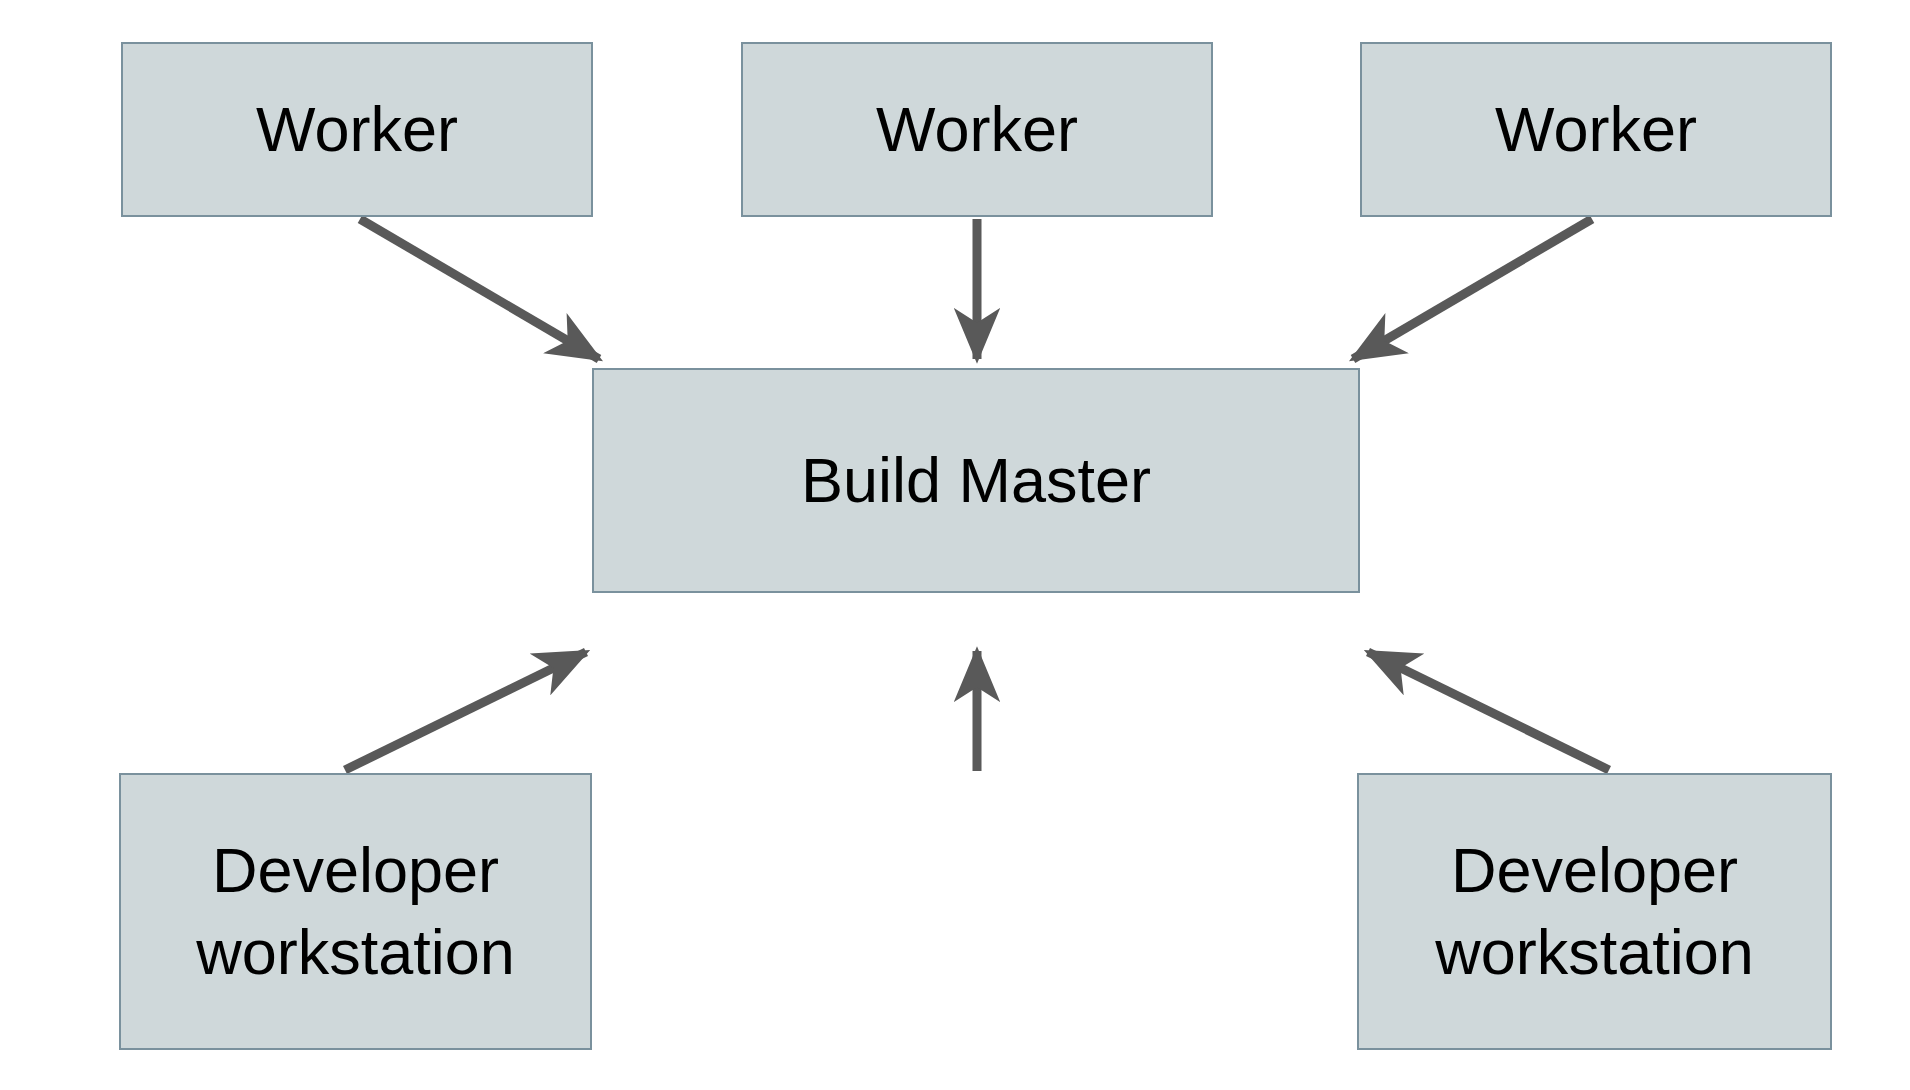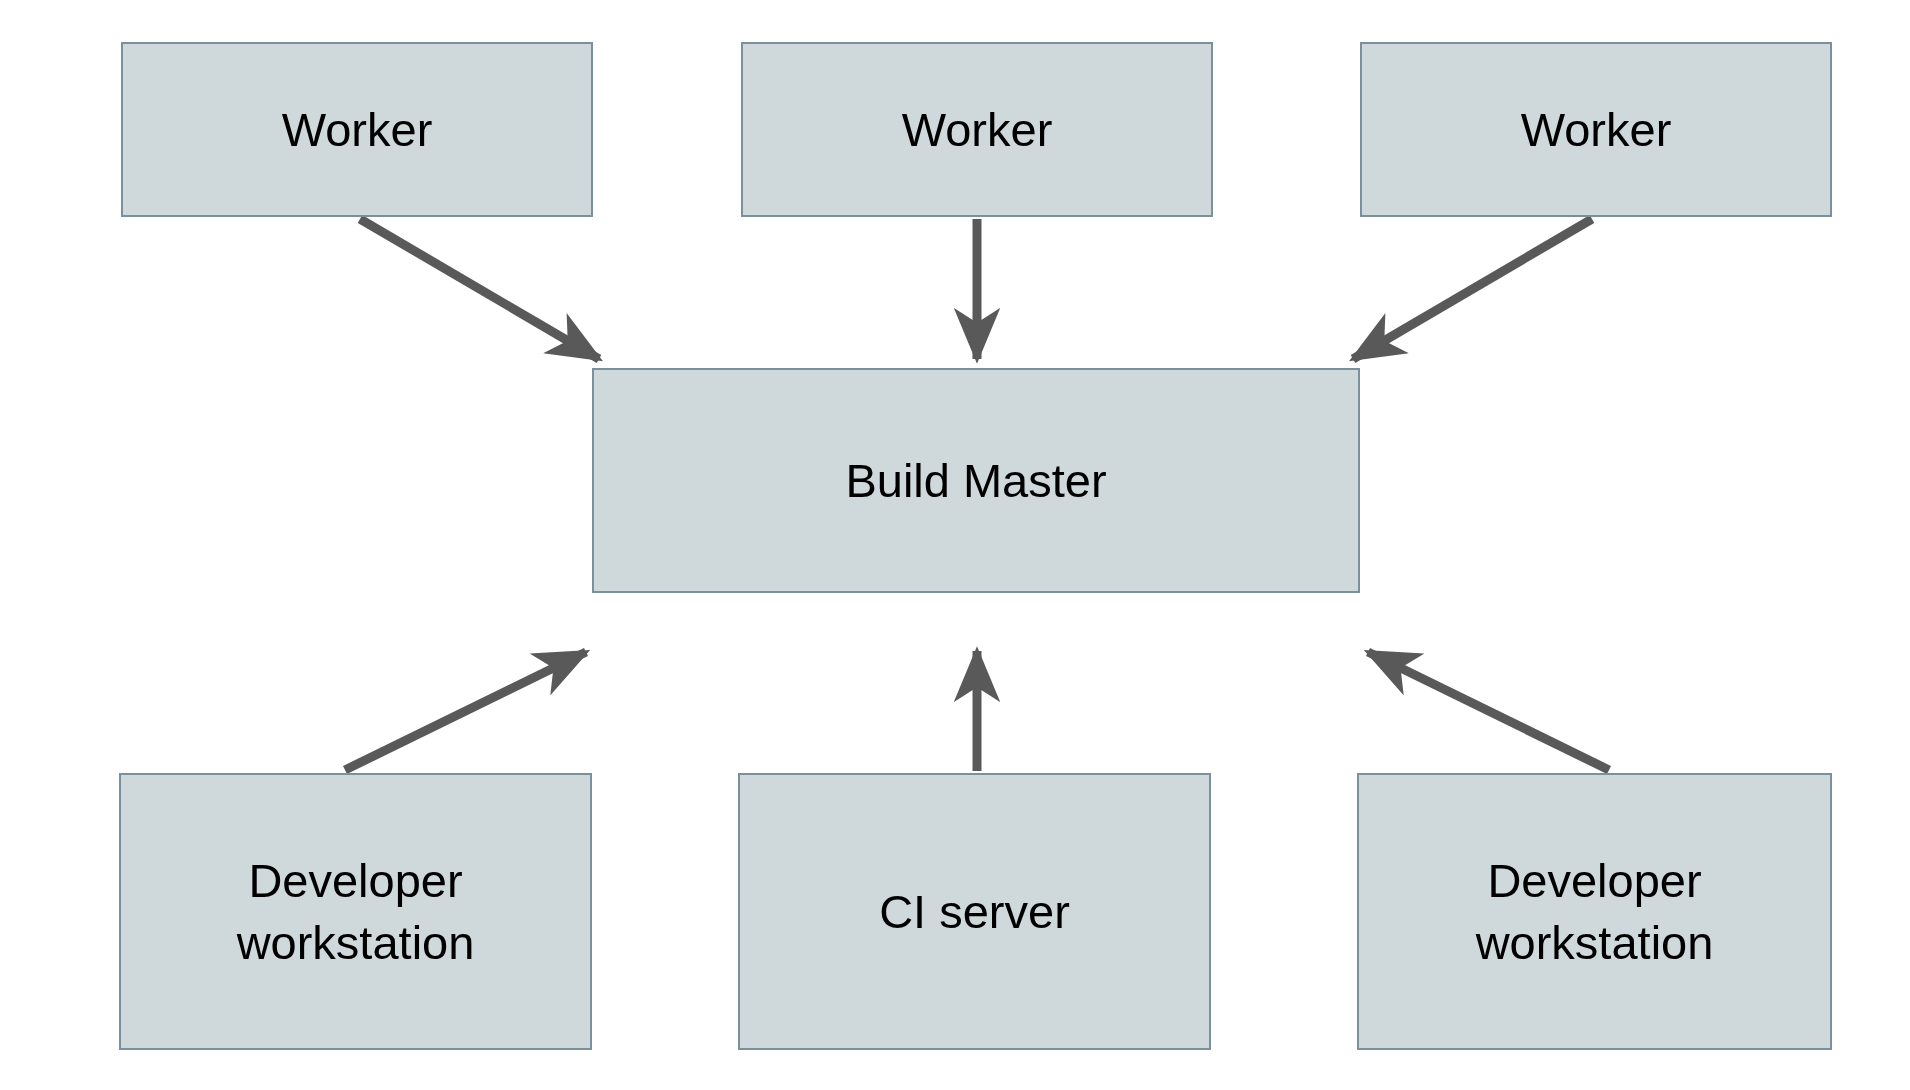--- a/index.html
+++ b/index.html
@@ -34,21 +34,21 @@
     position: absolute;
     background: var(--node-fill);
     border: 2.5px solid var(--node-border);
     display: flex;
     align-items: center;
     justify-content: center;
     text-align: center;
     color: var(--text);
   }
   .node-label {
-    font-size: 47px;
+    font-size: 63px;
     line-height: 1.3;
     color: var(--text);
     padding: 0 12px;
   }
   
   .n-worker-1      { left: 121px;  top: 42px;  width: 472px; height: 175px; }
   .n-worker-2      { left: 741px;  top: 42px;  width: 472px; height: 175px; }
   .n-worker-3      { left: 1360px; top: 42px;  width: 472px; height: 175px; }
   .n-build-master  { left: 592px;  top: 368px; width: 768px; height: 225px; }
   .n-dev-left      { left: 119px;  top: 773px; width: 473px; height: 277px; }
@@ -87,21 +87,18 @@
   </div>
 
   <div class="node n-build-master">
     <span class="node-label">Build Master</span>
   </div>
 
   <div class="node n-dev-left">
     <span class="node-label">Developer workstation</span>
   </div>
 
-  <div class="node n-ci-server">
-    <span class="node-label">CI server</span>
-  </div>
 
   <div class="node n-dev-right">
     <span class="node-label">Developer workstation</span>
   </div>
 
 </div>
 
 </body></html>

